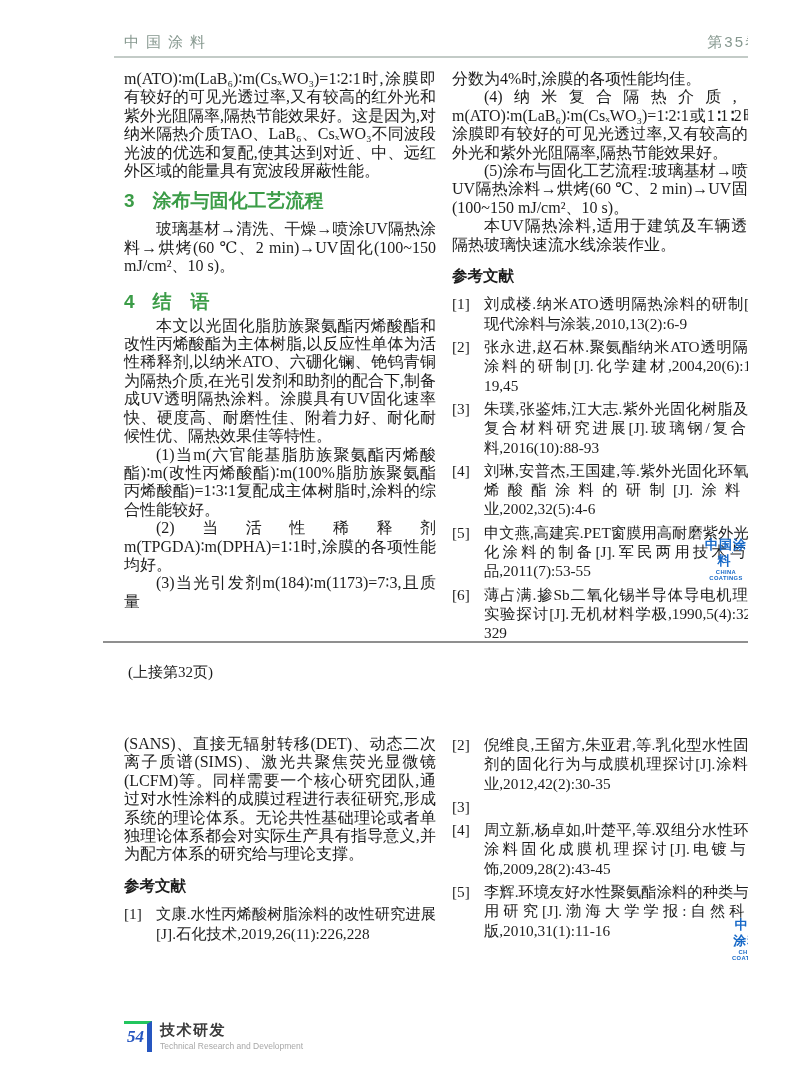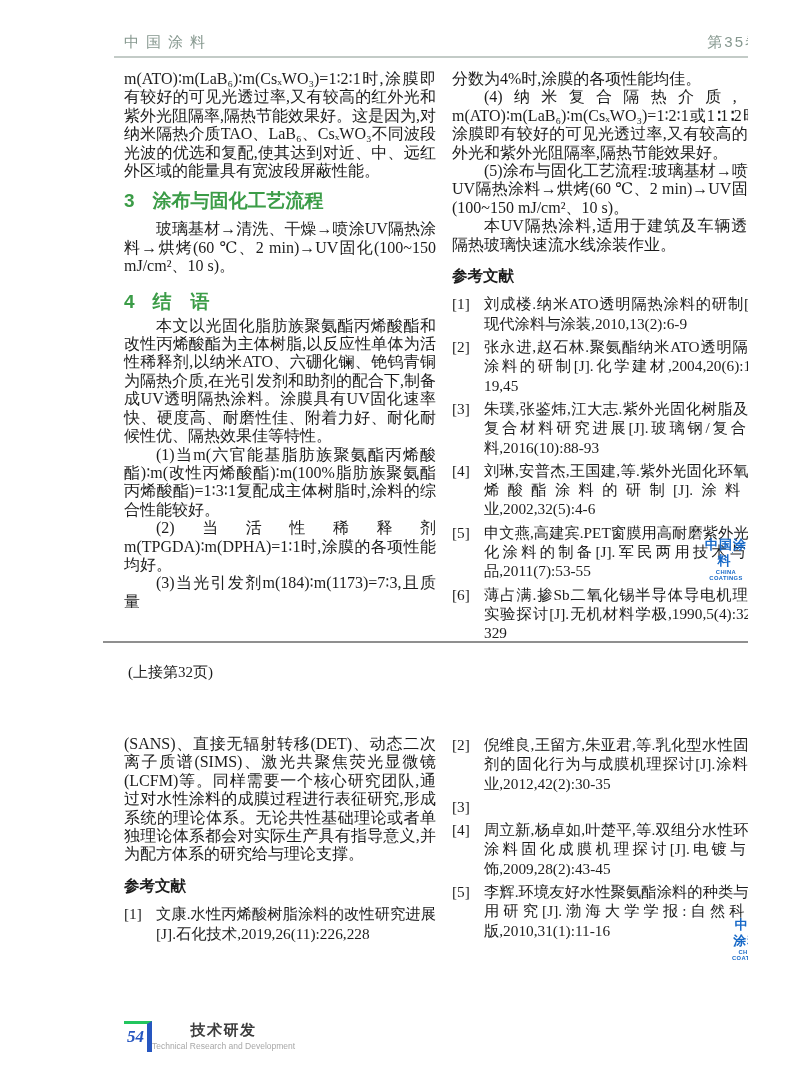--- a/index.html
+++ b/index.html
@@ -60,21 +60,21 @@
   
   .footer { position:absolute; left:78px; top:1021px; display:flex; align-items:flex-start; }
   .page-num-box {
     width:28px; height:31px; padding-top:3px; text-align:center;
     border-top:3px solid #22c55e; border-right:5px solid #2656c0;
   }
   .page-num {
     font-style:italic; font-weight:bold; font-size:17px; color:#2656c0;
     font-family:"Liberation Serif","DejaVu Serif",serif;
   }
-  .footer-text { margin-left:0; font-family:"Liberation Sans","DejaVu Sans",sans-serif;text-align:center; }
+  .footer-text { margin-left:8px; font-family:"Liberation Sans","DejaVu Sans",sans-serif; }
   .footer-cn { font-weight:bold; font-size:15px; color:#3c3c3c; letter-spacing:1.5px; line-height:18px; }
   .footer-en { font-size:8.5px; color:#a8a8a8; margin-top:2px; }
 </style>
 </head>
 <body>
 
 <div class="page">
 
   <div class="header">
     <span class="journal-name">中国涂料</span>

